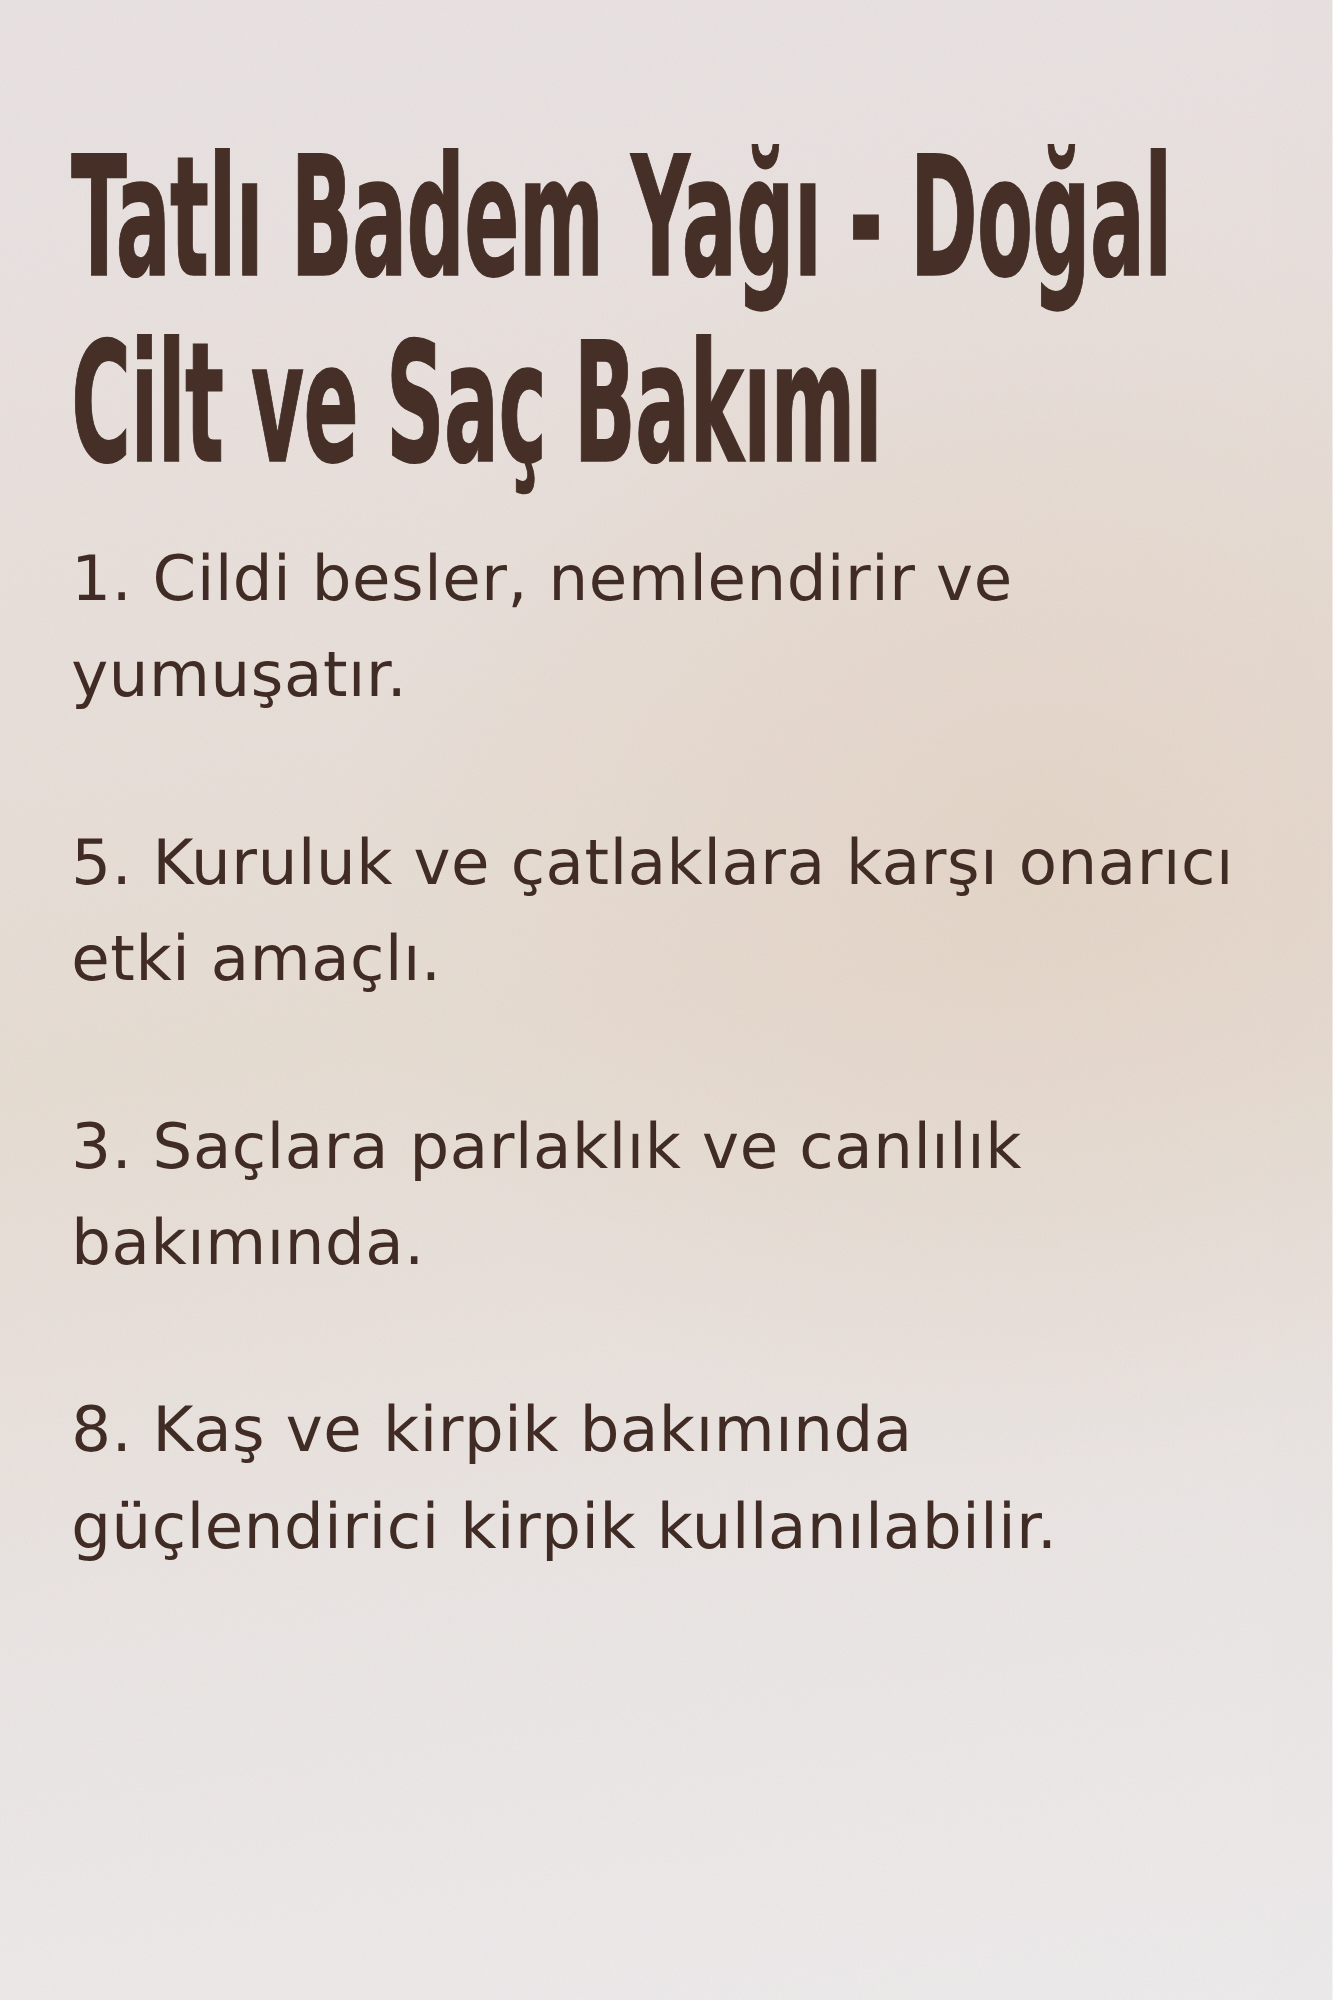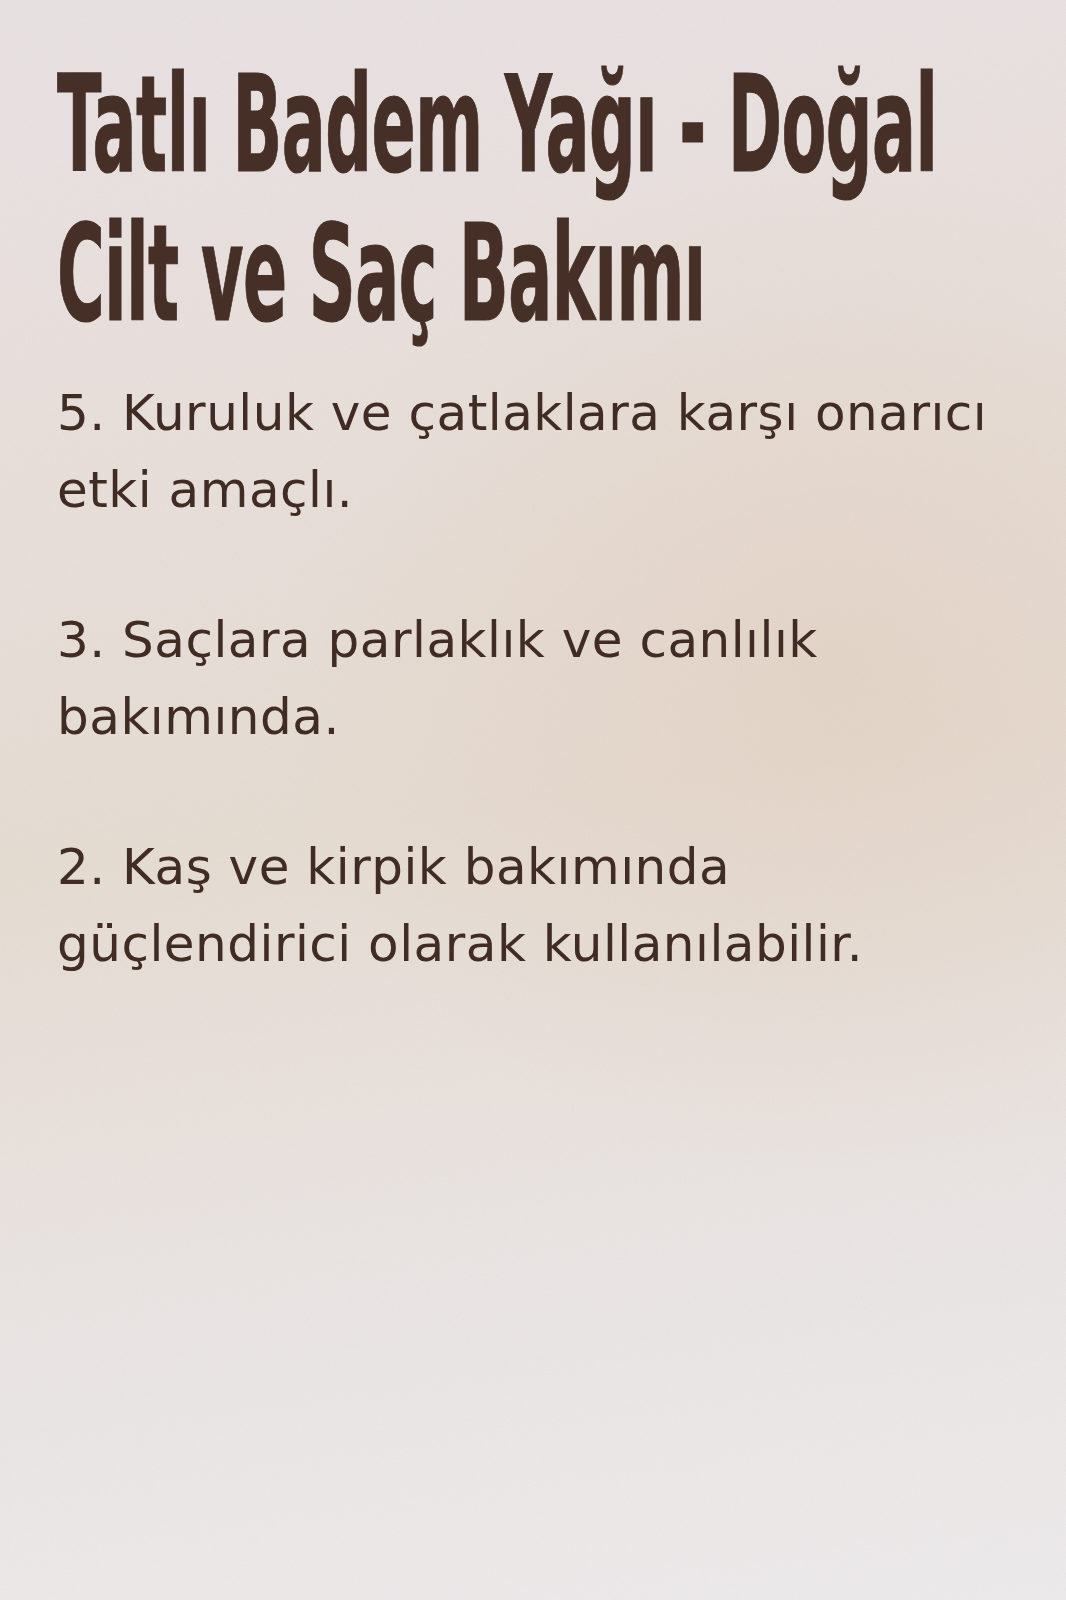--- a/index.html
+++ b/index.html
@@ -24,21 +24,21 @@
   .noise-layer {
     position: absolute;
     inset: 0;
     width: 1066px;
     height: 1600px;
     opacity: 0.55;
     pointer-events: none;
   }
   .content {
     position: relative;
-    padding: 51px 44px 0 57px;
+    padding: 101px 44px 0 57px;
   }
   .page-title {
     margin: 0 0 26px 0;
     font-family: "DejaVu Sans", "Liberation Sans", sans-serif;
     font-weight: bold;
     font-size: 133px;
     line-height: 1.12;
     color: var(--title-color, #452f27);
     -webkit-text-stroke: 1.2px currentColor;
     letter-spacing: -1px;
@@ -74,32 +74,36 @@
   <rect width="1066" height="1600" filter="url(#grain)"></rect>
 </svg>
 
 <main class="content">
 
   <h1 class="page-title">
     <span class="line">Tatlı Badem Yağı - Doğal</span>
     <span class="line">Cilt ve Saç Bakımı</span>
   </h1>
 
+  <p class="benefit">
+    <span class="line">1. Cildi besler, nemlendirir ve</span>
+    <span class="line">yumuşatır.</span>
+  </p>
 
   <p class="benefit">
     <span class="line">5. Kuruluk ve çatlaklara karşı onarıcı</span>
     <span class="line">etki amaçlı.</span>
   </p>
 
   <p class="benefit">
     <span class="line">3. Saçlara parlaklık ve canlılık</span>
     <span class="line">bakımında.</span>
   </p>
 
   <p class="benefit">
-    <span class="line">2. Kaş ve kirpik bakımında</span>
-    <span class="line">güçlendirici olarak kullanılabilir.</span>
+    <span class="line">8. Kaş ve kirpik bakımında</span>
+    <span class="line">güçlendirici kirpik kullanılabilir.</span>
   </p>
 
   <p class="benefit">
   </p>
 
 </main>
 
 </body></html>

